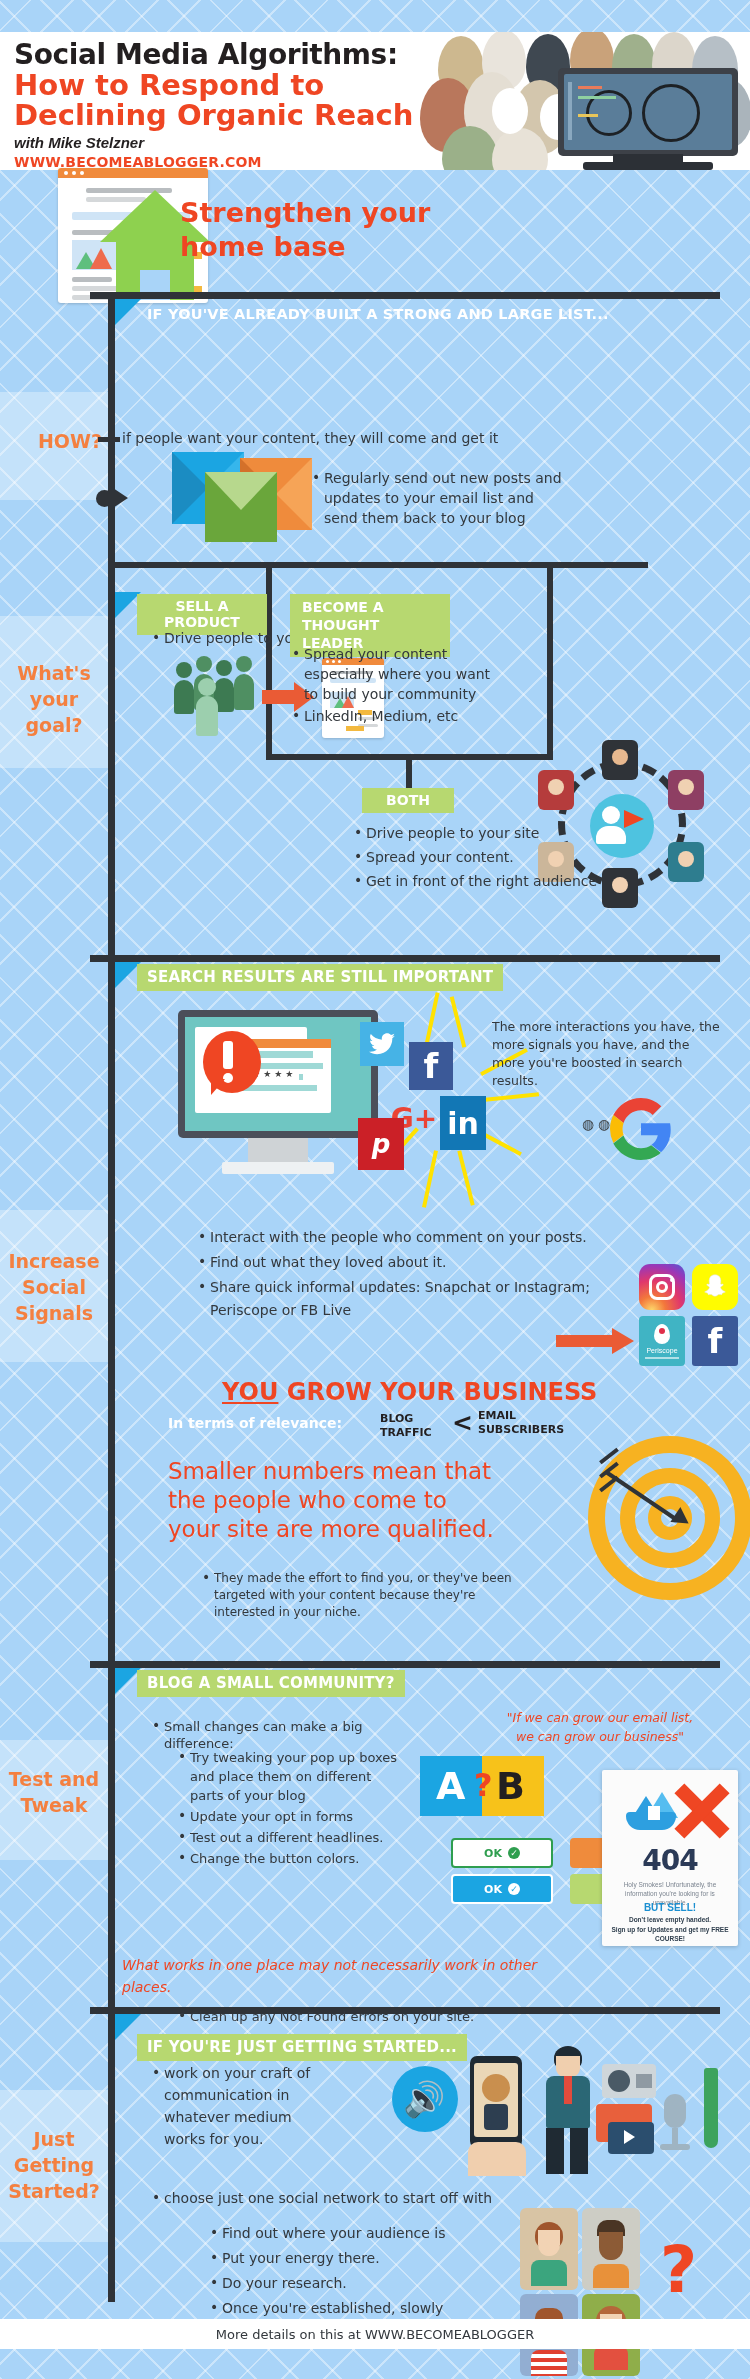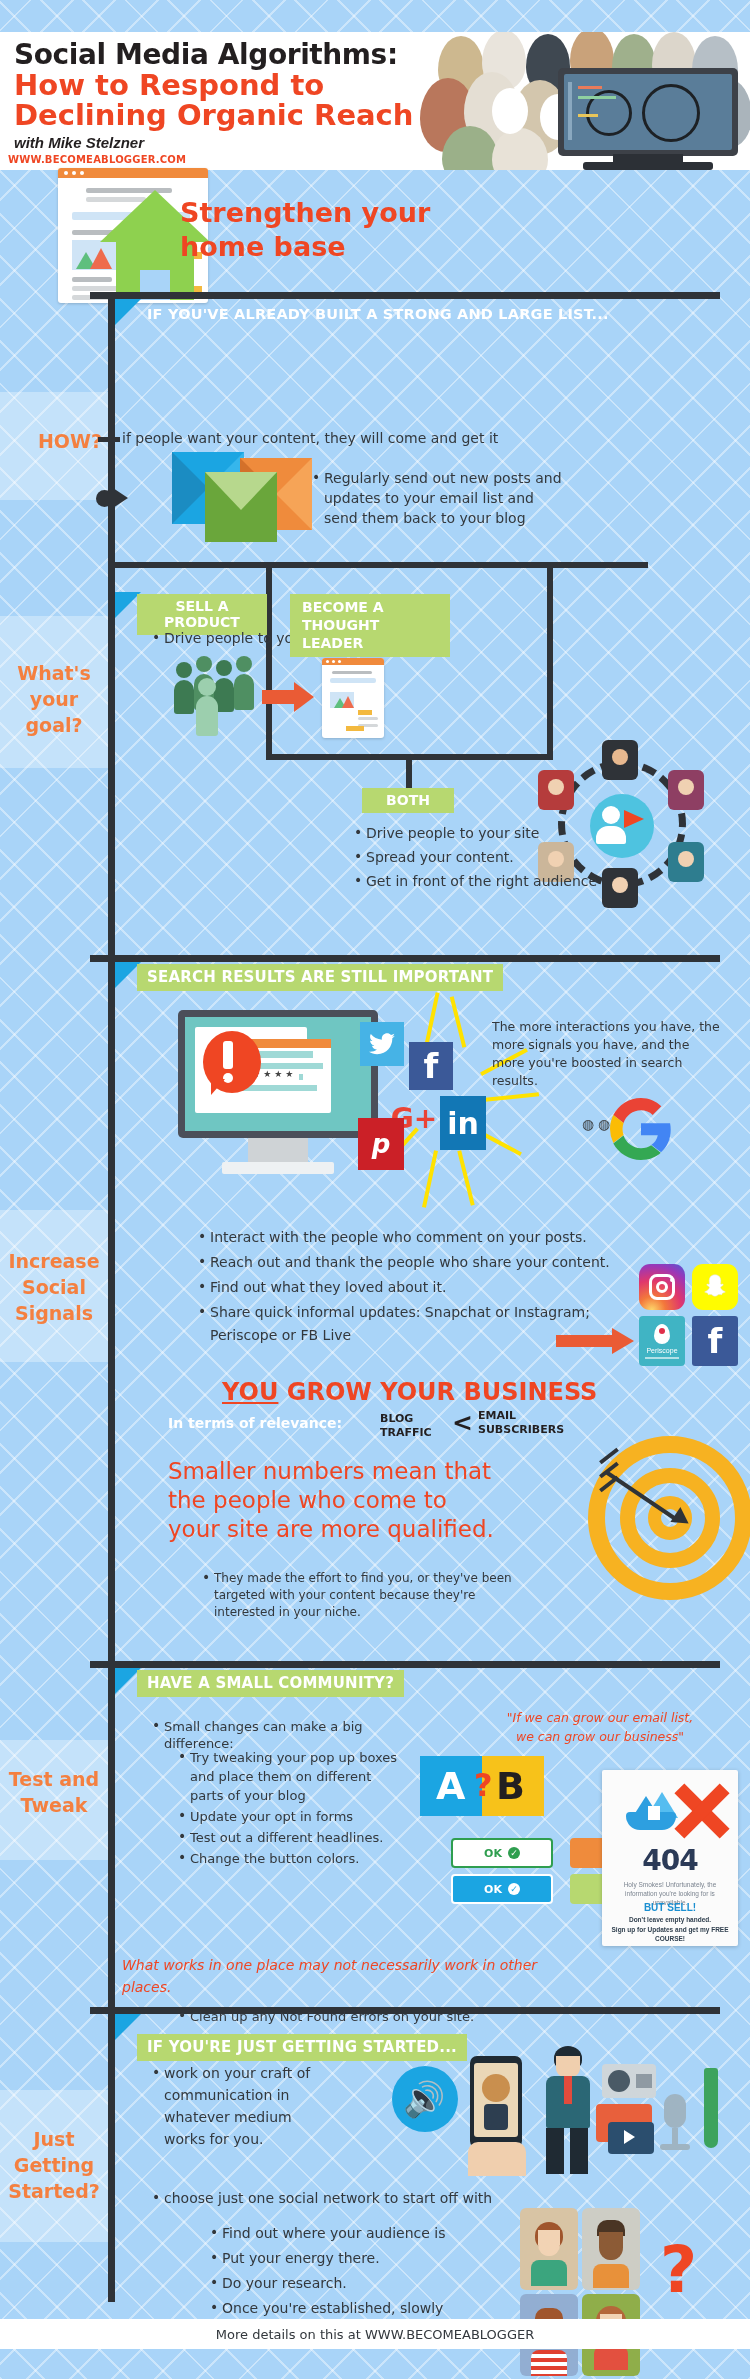--- a/index.html
+++ b/index.html
@@ -40,22 +40,22 @@
   .title3{
     position:absolute; left:14px; top:68px;
     font-size:29px; font-weight:bold; color:#ef4623; line-height:30px;
     font-family:"DejaVu Sans", sans-serif;
   }
   .byline{
     position:absolute; left:14px; top:102px;
     font-size:15px; font-weight:bold; font-style:italic; color:#231f20;
   }
   .siteurl{
-    position:absolute; left:8px; top:122px;
-    font-size:10px; font-weight:bold; color:#ef4623; letter-spacing:.2px;
+    position:absolute; left:14px; top:122px;
+    font-size:14px; font-weight:bold; color:#ef4623; letter-spacing:.2px;
     font-family:"DejaVu Sans", sans-serif;
   }
 
   
   .crowd{ position:absolute; right:0; top:0; width:330px; height:138px; }
   .crowd .head{
     position:absolute; border-radius:50% 50% 46% 46%/55% 55% 45% 45%;
   }
   .monitor{
     position:absolute; right:12px; top:36px; width:180px; height:104px;
@@ -386,20 +386,26 @@
       <div class="ln" style="width:20px;margin-left:36px;height:3px;"></div>
       <div style="position:absolute;left:36px;top:52px;width:14px;height:5px;background:#f3b93f;"></div>
       <div style="position:absolute;left:24px;top:68px;width:18px;height:5px;background:#f3b93f;"></div>
     </div>
   </div>
 
   <div class="chip" style="left:290px;top:594px;width:160px;text-align:left;line-height:18px;">
     <div>BECOME A</div>
     <div>THOUGHT LEADER</div>
   </div>
+  <div class="body" style="left:290px;top:644px;width:212px;">
+    <ul class="b">
+      <li>Spread your content especially where you want to build your community</li>
+      <li>LinkedIn, Medium, etc</li>
+    </ul>
+  </div>
 
   <div style="position:absolute;left:532px;top:748px;width:180px;height:160px;">
     <div style="position:absolute;left:26px;top:12px;width:128px;height:128px;border:7px dashed #2f3338;border-radius:50%;"></div>
     <div style="position:absolute;left:58px;top:46px;width:64px;height:64px;border-radius:50%;background:#4ec3e0;"></div>
     <div style="position:absolute;left:70px;top:58px;width:18px;height:18px;border-radius:50%;background:#fff;"></div>
     <div style="position:absolute;left:64px;top:78px;width:30px;height:18px;border-radius:12px 12px 2px 2px;background:#fff;"></div>
     <div style="position:absolute;left:92px;top:62px;width:0;height:0;border-top:9px solid transparent;border-bottom:9px solid transparent;border-left:20px solid #ef4623;"></div>
     <div class="avat" style="left:70px;top:-8px;width:36px;height:40px;background:#2f3338;">
         <div style="margin:9px auto 0;width:16px;height:16px;border-radius:50%;background:#e8b98f;"></div>
       </div>
@@ -482,21 +488,20 @@
       <path fill="#FBBC05" d="M10.5 19.3a14.5 14.5 0 000 9.4l-7.9 6.1A24 24 0 010 24c0-3.9.9-7.5 2.6-10.8l7.9 6.1z"></path>
       <path fill="#34A853" d="M24 48c6.2 0 11.5-2 15.3-5.6l-7.4-5.8c-2.1 1.4-4.8 2.3-7.9 2.3-6.3 0-11.6-4.1-13.5-9.8l-7.9 6.1C6.5 42.6 14.6 48 24 48z"></path>
       <path fill="#4285F4" d="M47 24.5c0-1.7-.2-3.3-.5-4.9H24v9.3h13a11.2 11.2 0 01-4.9 7.3l7.4 5.8C44 38 47 31.9 47 24.5z"></path>
     </svg>
   </div>
   <div style="position:absolute;left:582px;top:1116px;font-size:14px;color:#333;">◍ ◍</div>
 
   <div class="body" style="left:196px;top:1226px;width:440px;line-height:23px;">
     <ul class="b">
       <li>Interact with the people who comment on your posts.</li>
-      <li>Reach out and thank the people who share your content.</li>
       <li>Find out what they loved about it.</li>
       <li>Share quick informal updates: Snapchat or Instagram; Periscope or FB Live</li>
     </ul>
   </div>
 
   <div style="position:absolute;left:639px;top:1264px;width:46px;height:46px;border-radius:11px;background:radial-gradient(circle at 28% 100%, #fdd76a 0%, #f3783b 24%, #e0376c 52%, #9b37b7 78%, #4f5bd5 100%);">
     <div style="position:absolute;left:10px;top:10px;width:26px;height:26px;border:3px solid #fff;border-radius:8px;"></div>
     <div style="position:absolute;left:17px;top:17px;width:12px;height:12px;border:3px solid #fff;border-radius:50%;"></div>
     <div style="position:absolute;left:31px;top:14px;width:4px;height:4px;border-radius:50%;background:#fff;"></div>
   </div>
@@ -545,21 +550,21 @@
     <div style="position:absolute;left:10px;top:46px;width:22px;height:4px;background:#2f3338;transform:rotate(-38deg);"></div>
   </div>
 
   <div class="body sm" style="left:200px;top:1570px;width:330px;">
     <ul class="b">
         <li>They made the effort to find you, or they've been targeted with your content because they're interested in your niche.</li>
       </ul>
   </div>
 
   <div class="flag" style="left:115px;top:1668px;"></div>
-  <div class="banner green" style="left:137px;top:1670px;">HAVE A SMALL COMMUNITY?</div>
+  <div class="banner green" style="left:137px;top:1670px;">BLOG A SMALL COMMUNITY?</div>
 
   <div class="ital" style="left:500px;top:1708px;width:200px;text-align:center;font-size:12.5px;">"If we can grow our email list, we can grow our business"</div>
 
   <div class="body sm" style="left:150px;top:1718px;width:270px;font-size:13px;">
     <ul class="b">
         <li>Small changes can make a big difference:</li>
       </ul>
   </div>
 
   <div class="body sm" style="left:176px;top:1748px;width:230px;font-size:13px;line-height:19px;">

